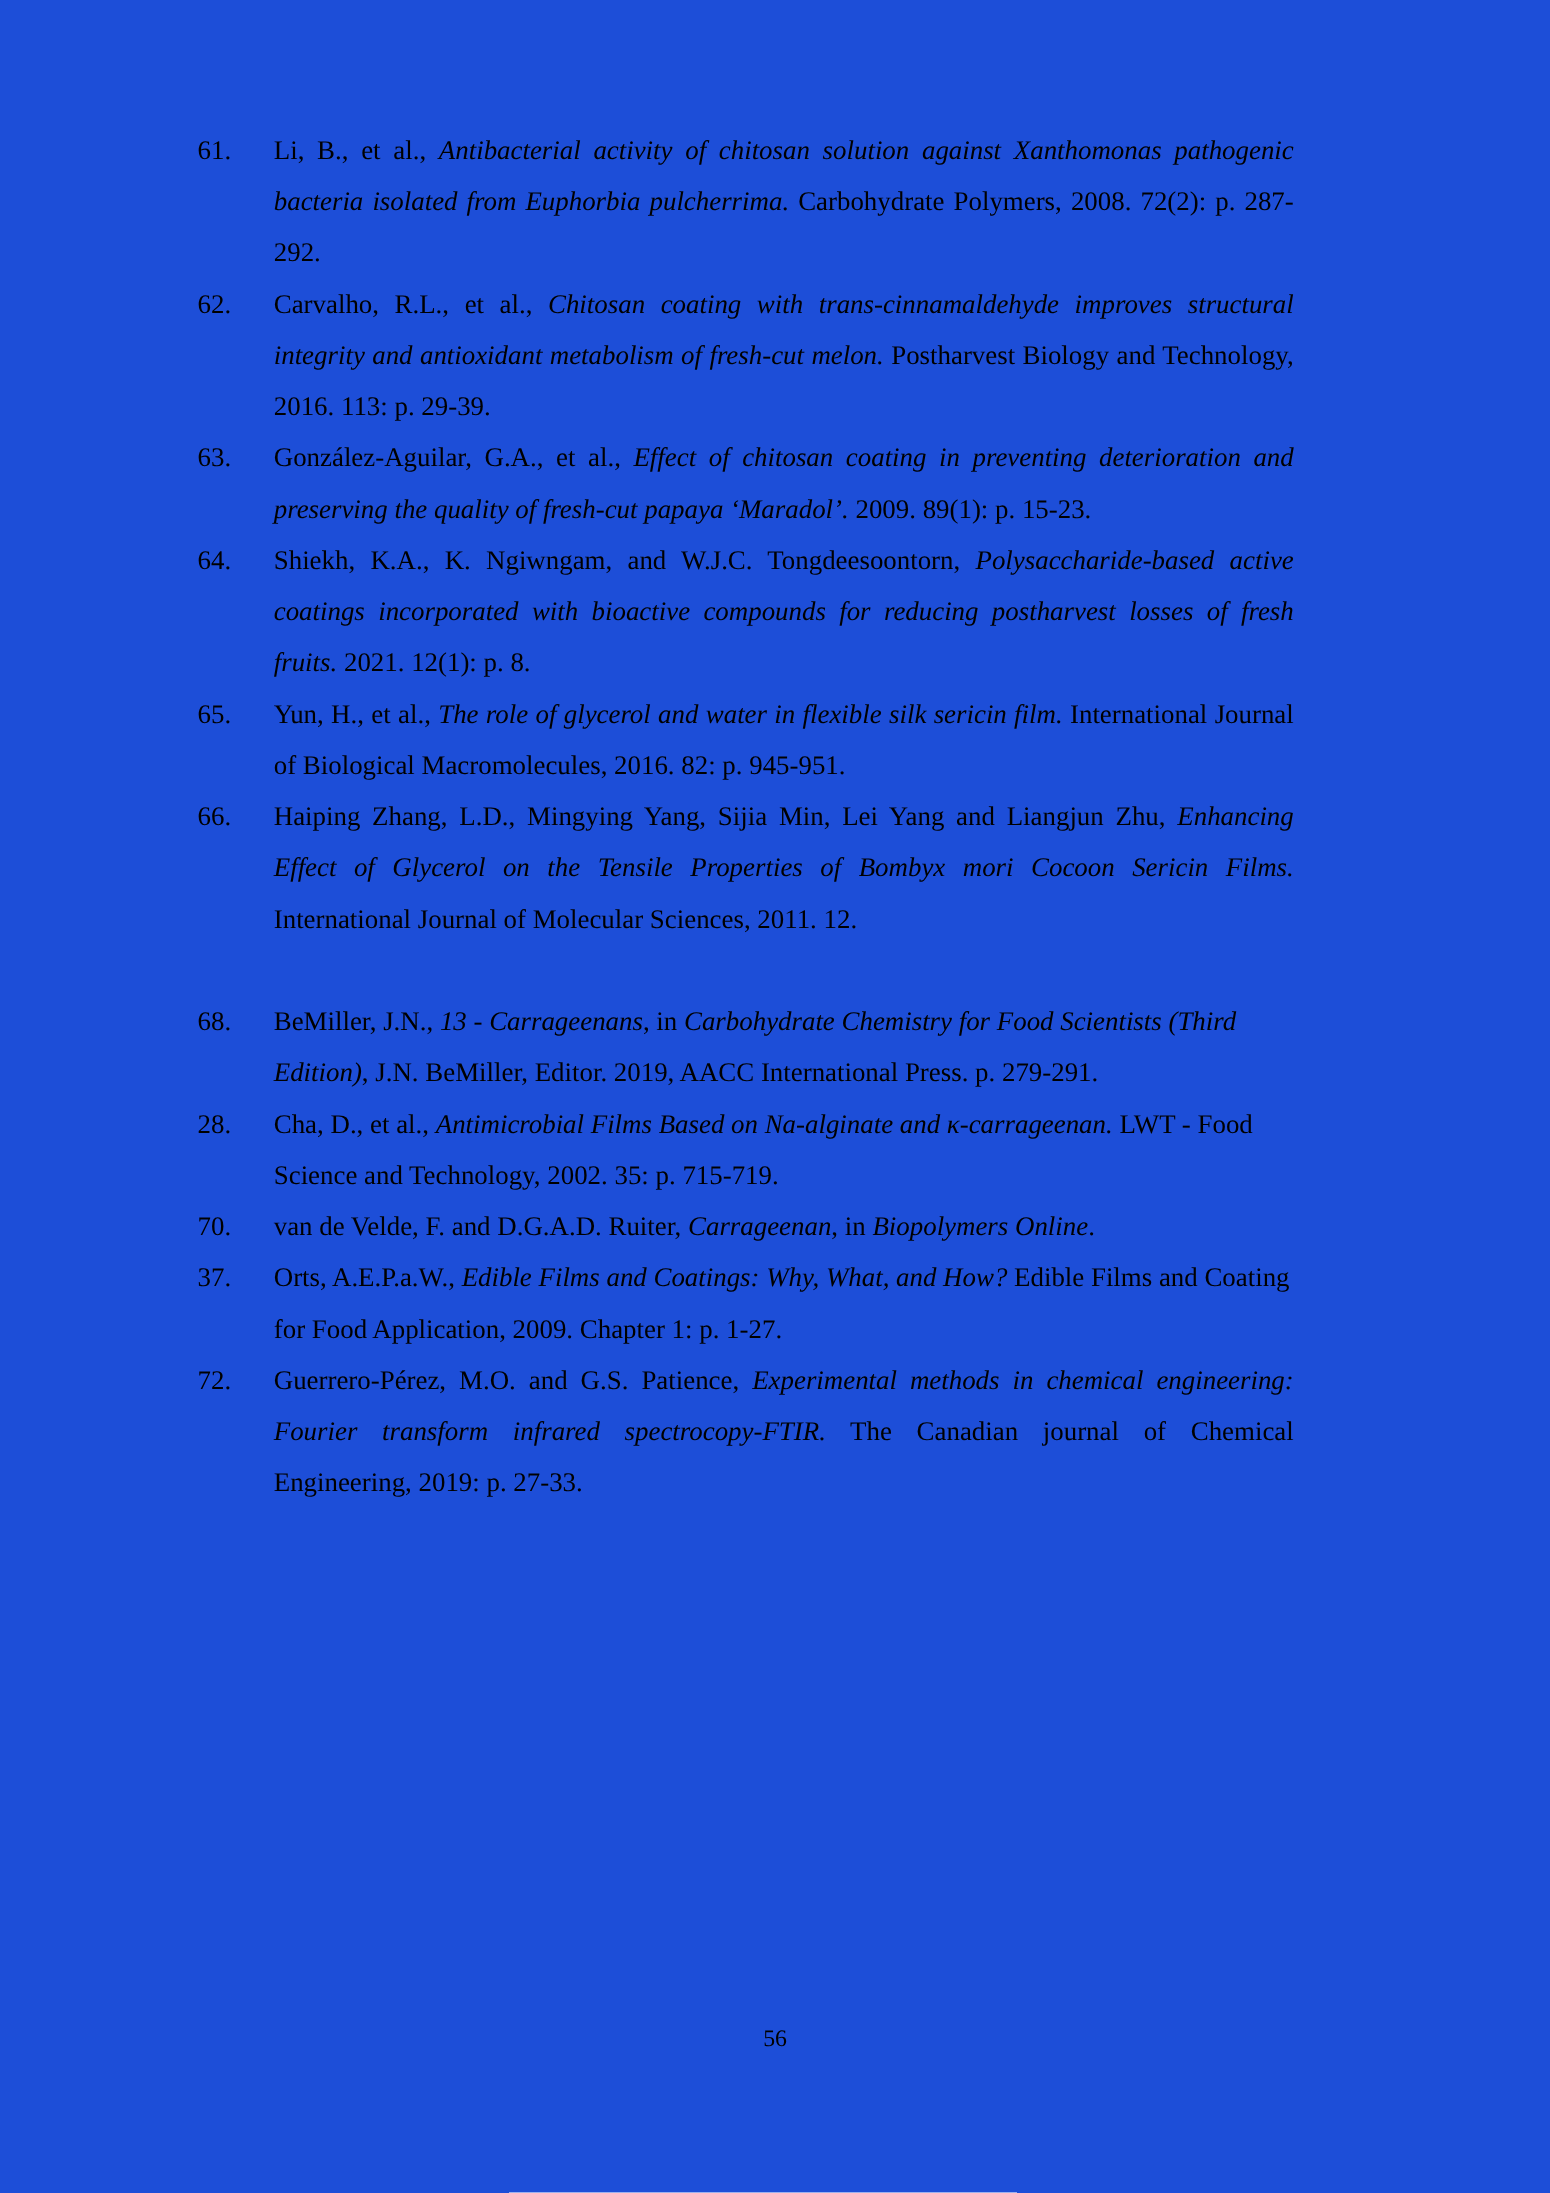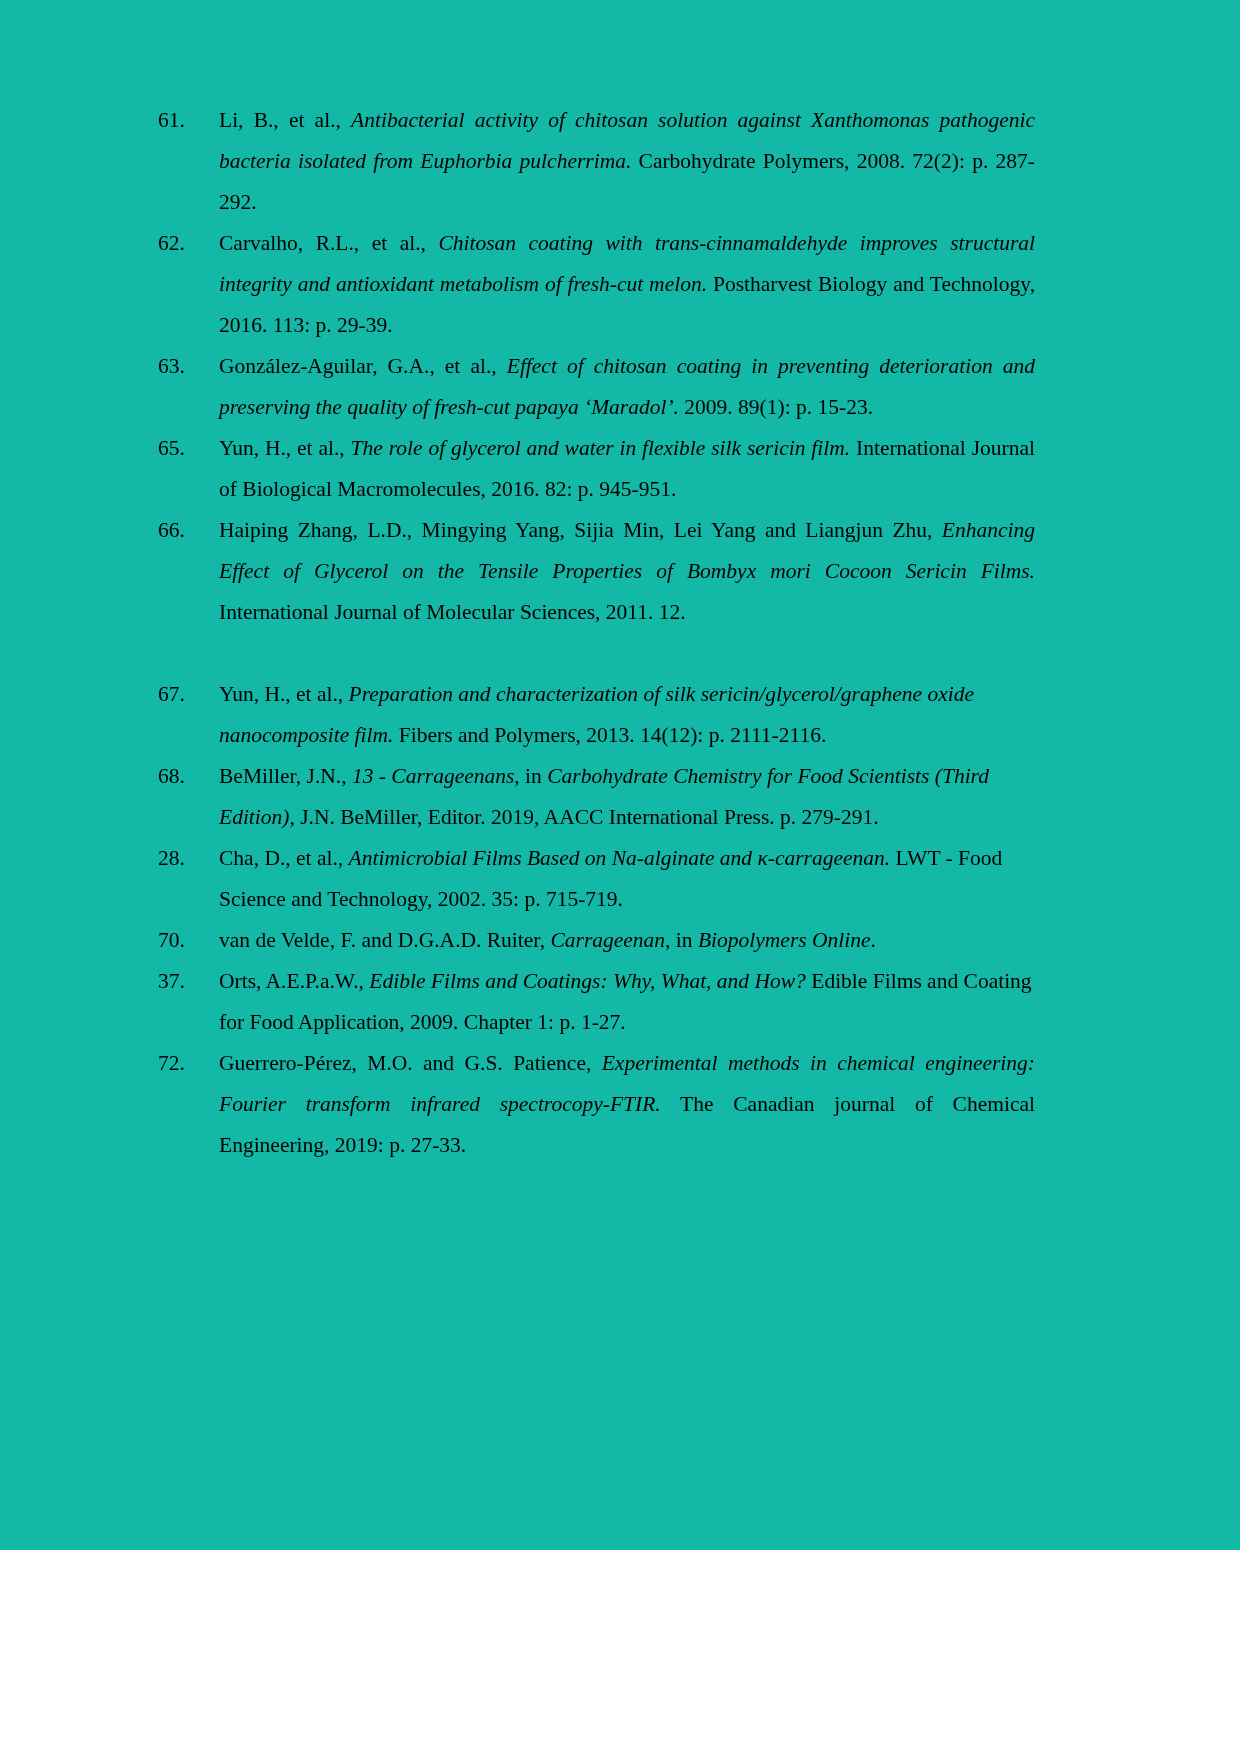--- a/index.html
+++ b/index.html
@@ -3,22 +3,22 @@
 <meta charset="utf-8">
 <style>
   html, body {
     margin: 0;
     padding: 0;
     background: #ffffff;
   }
   .page {
     position: relative;
     width: 1240px;
-    height: 1550px;
-    background: #14b8a6;
+    height: 1754px;
+    background: #1d4ed8;
     margin: 0 auto;
     overflow: hidden;
     font-family: "Liberation Serif", "DejaVu Serif", serif;
     color: #000000;
   }
   .refs {
     position: absolute;
     left: 155px;
     top: 100px;
     width: 880px;
@@ -81,30 +81,30 @@
       </div>
       <div class="ref">
         <div class="ref-num">62.</div>
         <div class="ref-body">Carvalho, R.L., et al., <i>Chitosan coating with trans-cinnamaldehyde improves structural integrity and antioxidant metabolism of fresh-cut melon.</i> Postharvest Biology and Technology, 2016. <b>113</b>: p. 29-39.</div>
       </div>
       <div class="ref">
         <div class="ref-num">63.</div>
         <div class="ref-body">González-Aguilar, G.A., et al., <i>Effect of chitosan coating in preventing deterioration and preserving the quality of fresh-cut papaya ‘Maradol’.</i> 2009. <b>89</b>(1): p. 15-23.</div>
       </div>
       <div class="ref">
+        <div class="ref-num">64.</div>
+        <div class="ref-body">Shiekh, K.A., K. Ngiwngam, and W.J.C. Tongdeesoontorn, <i>Polysaccharide-based active coatings incorporated with bioactive compounds for reducing postharvest losses of fresh fruits.</i> 2021. <b>12</b>(1): p. 8.</div>
+      </div>
+      <div class="ref">
         <div class="ref-num">65.</div>
         <div class="ref-body">Yun, H., et al., <i>The role of glycerol and water in flexible silk sericin film.</i> International Journal of Biological Macromolecules, 2016. <b>82</b>: p. 945-951.</div>
       </div>
       <div class="ref gap-after">
         <div class="ref-num">66.</div>
         <div class="ref-body">Haiping Zhang, L.D., Mingying Yang, Sijia Min, Lei Yang and Liangjun Zhu, <i>Enhancing Effect of Glycerol on the Tensile Properties of Bombyx mori Cocoon Sericin Films.</i> International Journal of Molecular Sciences, 2011. <b>12</b>.</div>
-      </div>
-      <div class="ref">
-        <div class="ref-num">67.</div>
-        <div class="ref-body nojust">Yun, H., et al., <i>Preparation and characterization of silk sericin/glycerol/graphene oxide nanocomposite film.</i> Fibers and Polymers, 2013. <b>14</b>(12): p. 2111-2116.</div>
       </div>
       <div class="ref">
         <div class="ref-num">68.</div>
         <div class="ref-body nojust">BeMiller, J.N., <i>13 - Carrageenans</i>, in <i>Carbohydrate Chemistry for Food Scientists (Third Edition)</i>, J.N. BeMiller, Editor. 2019, AACC International Press. p. 279-291.</div>
       </div>
       <div class="ref">
         <div class="ref-num">28.</div>
         <div class="ref-body nojust">Cha, D., et al., <i>Antimicrobial Films Based on Na-alginate and κ-carrageenan.</i> LWT - Food Science and Technology, 2002. <b>35</b>: p. 715-719.</div>
       </div>
       <div class="ref">

